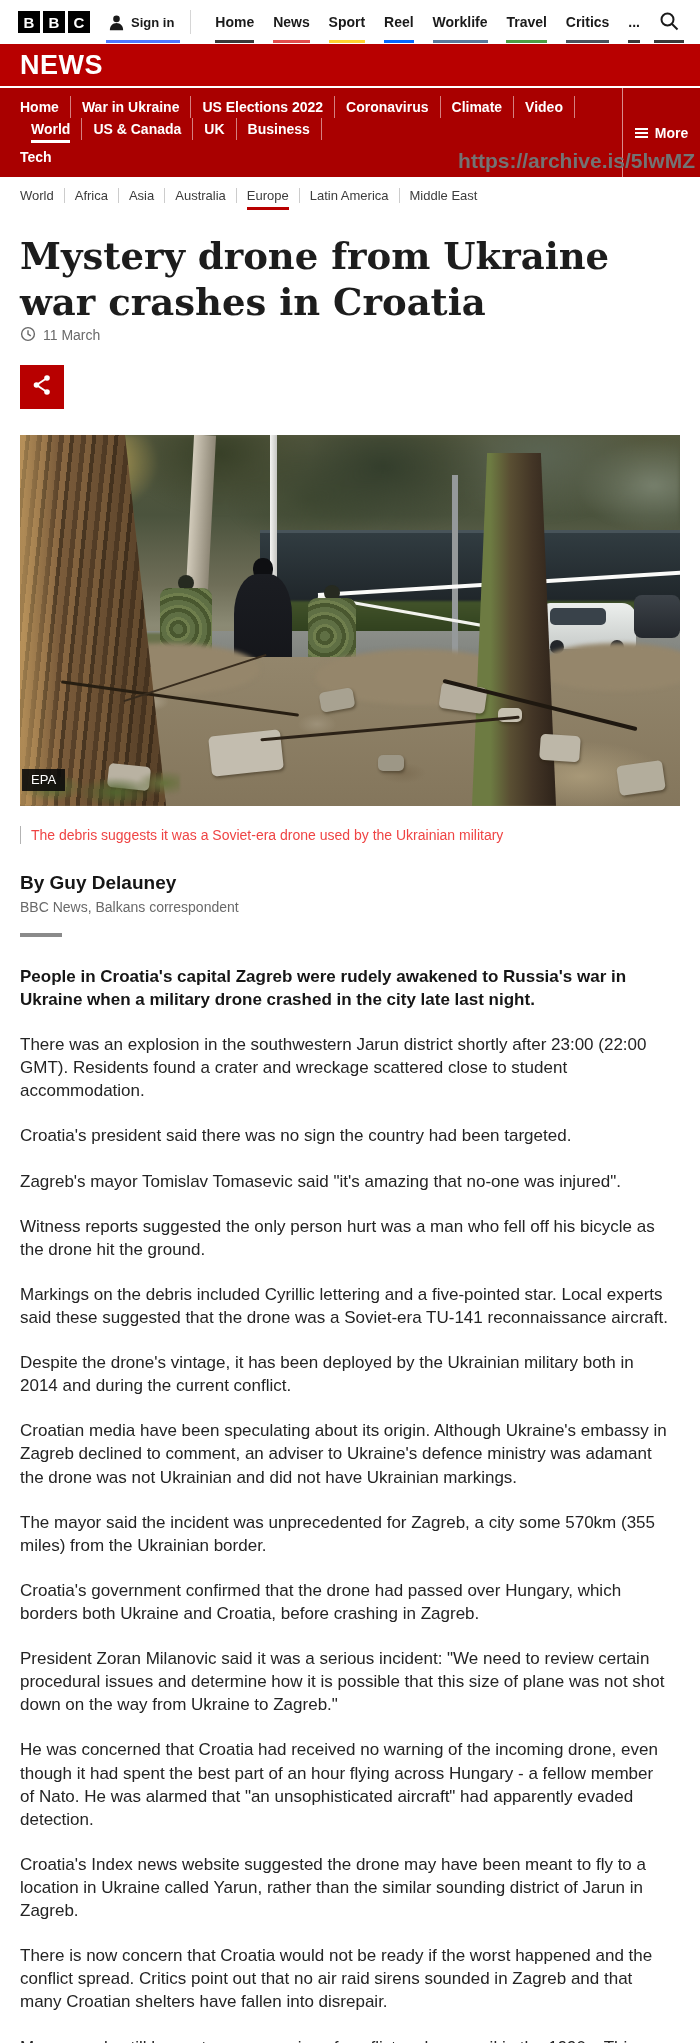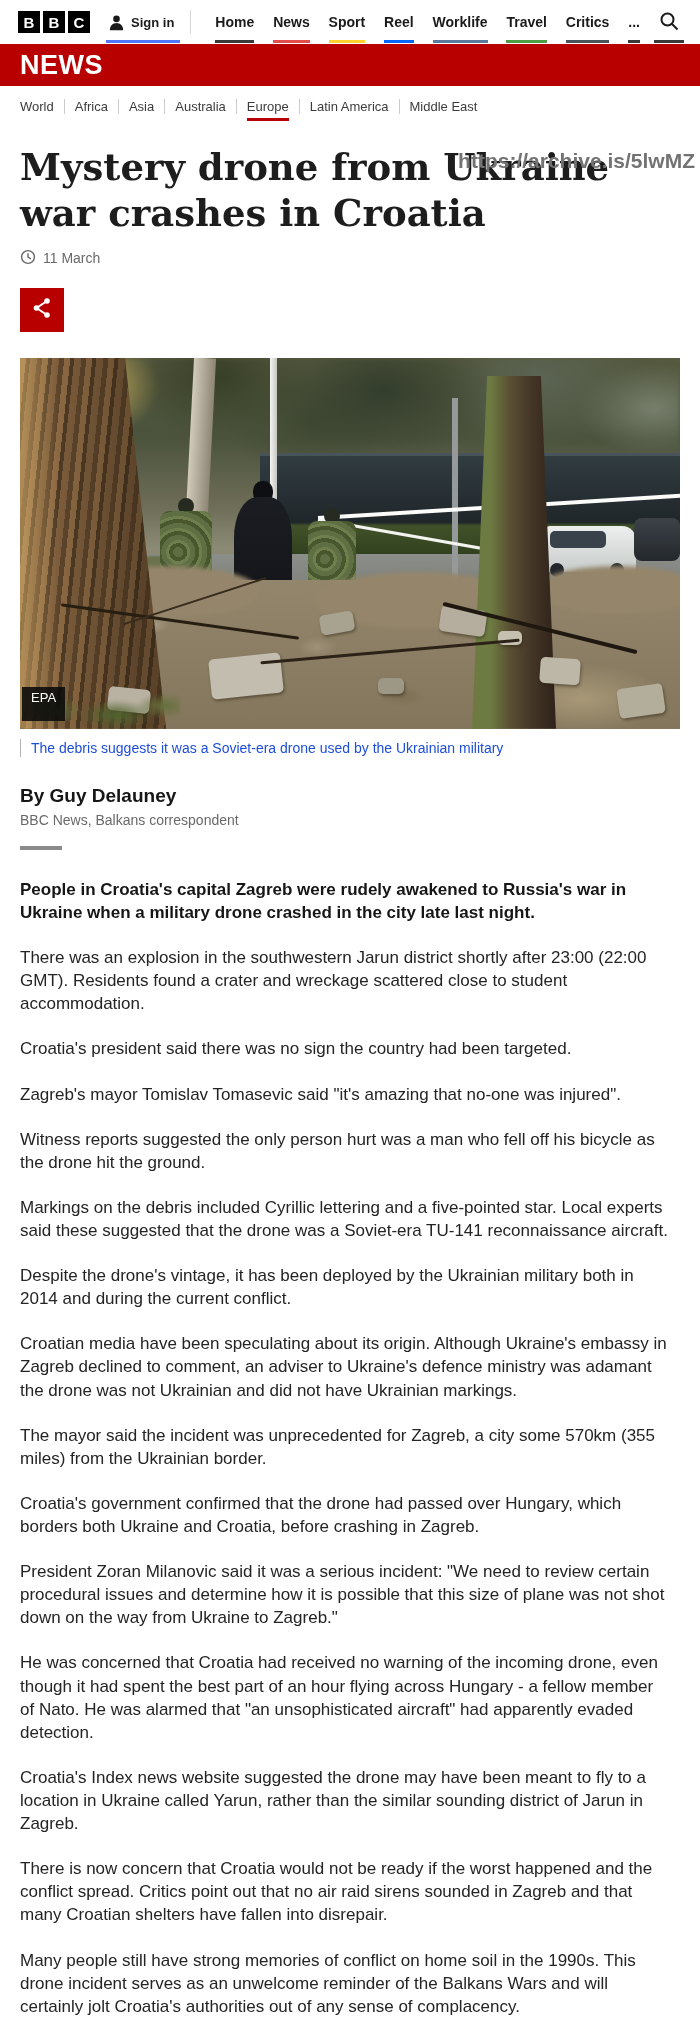--- a/index.html
+++ b/index.html
@@ -83,21 +83,21 @@
   
   .archive-url {
     position:absolute; top:149px; right:5px; color:#f01212;
     font-size:21px; font-weight:bold; letter-spacing:0; z-index:50;
   }
 
   
   main { padding:0 20px; }
   h1 {
     font-family:"DejaVu Serif", serif; font-weight:bold; color:#1d1d1d;
-    font-size:37px; line-height:1.24; max-width:600px; margin:20px 0 12px;
+    font-size:37px; line-height:1.24; max-width:600px; margin:20px 0 0;
   }
   .date-row { display:flex; align-items:center; gap:7px; color:#696969; font-size:14px; margin:0 0 20px; }
   .share-row { display:flex; gap:10px; margin:0 0 26px; }
   .share-btn {
     width:44px; height:44px; background:#b80000; border:none; cursor:pointer;
     display:flex; align-items:center; justify-content:center;
   }
   .topic-tag {
     height:44px; display:flex; align-items:center; padding:0 24px;
     border:1px solid #eccaca; background:#fff; cursor:pointer;
@@ -193,25 +193,25 @@
   .b3 { left:420px; top:268px; width:200px; height:4px; transform:rotate(14deg); background:#1f1810; }
   .b4 { left:100px; top:242px; width:150px; height:2px; transform:rotate(-18deg); background:#372b1d; }
   .ph-grass {
     left:0; top:325px; width:160px; height:46px; filter:blur(1px);
     background:
       radial-gradient(45px 20px at 20% 60%, #5d7038, transparent 70%),
       radial-gradient(55px 22px at 60% 70%, #51642f, transparent 70%),
       radial-gradient(40px 18px at 90% 50%, #66713c, transparent 70%);
   }
   .credit {
-    position:absolute; left:2px; bottom:8px; background:rgba(10,10,10,.88); color:#fff;
-    font-size:13px; padding:3px 9px 16px;
+    position:absolute; left:2px; bottom:15px; background:rgba(10,10,10,.88); color:#fff;
+    font-size:13px; padding:3px 9px 4px;
   }
   figcaption {
-    margin-top:10px; color:#1d4ed8; font-size:14px; line-height:1.3;
+    margin-top:20px; color:#ef4444; font-size:14px; line-height:1.3;
     border-left:1px solid #b3b3b3; padding-left:10px;
   }
 
   .byline { margin-top:26px; }
   .byline-name { font-size:19px; font-weight:bold; color:#161616; }
   .byline-role { font-size:14px; color:#696969; margin-top:5px; }
   .byline-bar { width:42px; height:4px; background:#8a8a8a; margin:18px 0 28px; }
 
   article p { font-size:17px; line-height:1.36; max-width:648px; margin:12px 0 22px; color:#242424; }
   article p.lead { font-weight:bold; color:#161616; }
@@ -280,20 +280,32 @@
           </svg>
       </span>
       <i class="u"></i>
     </button>
   </header>
 
   <div class="masthead" style="background: rgb(184, 0, 0);">
     <span class="masthead-title">NEWS</span>
   </div>
 
+  <nav class="section-nav" style="background: rgb(169, 0, 0);">
+    <div class="sn-row">
+      <a class="sn-item">Home</a><a class="sn-item">War in Ukraine</a><a class="sn-item">US Elections 2022</a><a class="sn-item">Coronavirus</a><a class="sn-item">Climate</a><a class="sn-item">Video</a><a class="sn-item active">World</a><a class="sn-item">US &amp; Canada</a><a class="sn-item">UK</a><a class="sn-item">Business</a>
+    </div>
+    <div class="sn-row sn-row2">
+      <a class="sn-item">Tech</a>
+    </div>
+    <button class="sn-more">
+      <span class="hb"></span>
+      <span>More</span>
+    </button>
+  </nav>
 
   <nav class="region-nav">
     <a class="rn-item">World</a><a class="rn-item">Africa</a><a class="rn-item">Asia</a><a class="rn-item">Australia</a><a class="rn-item active">Europe</a><a class="rn-item">Latin America</a><a class="rn-item">Middle East</a>
   </nav>
 
   <div class="archive-url" style="color: #737373;">https://archive.is/5lwMZ</div>
 
   <main>
     <h1>Mystery drone from Ukraine war crashes in Croatia</h1>
 

